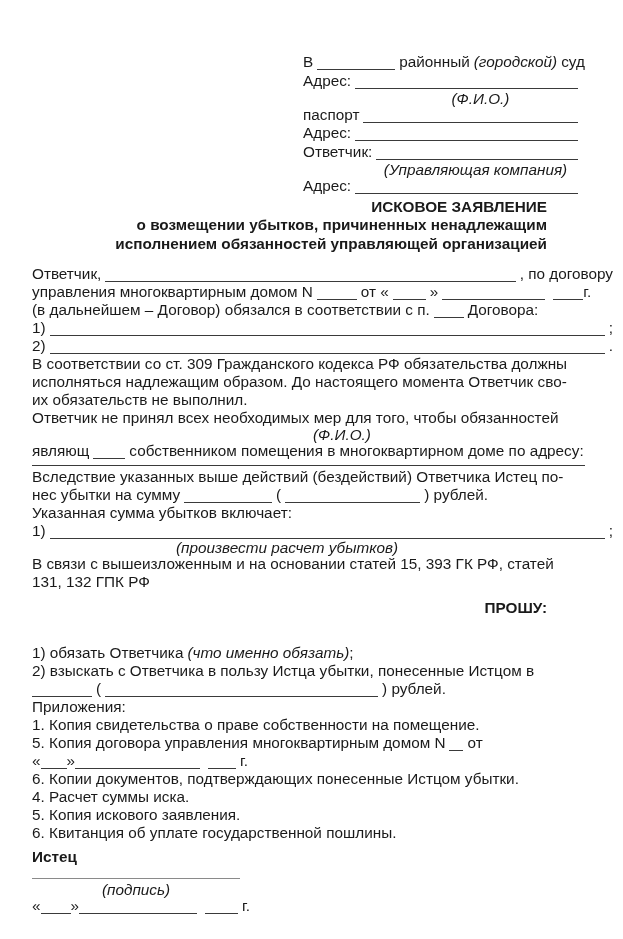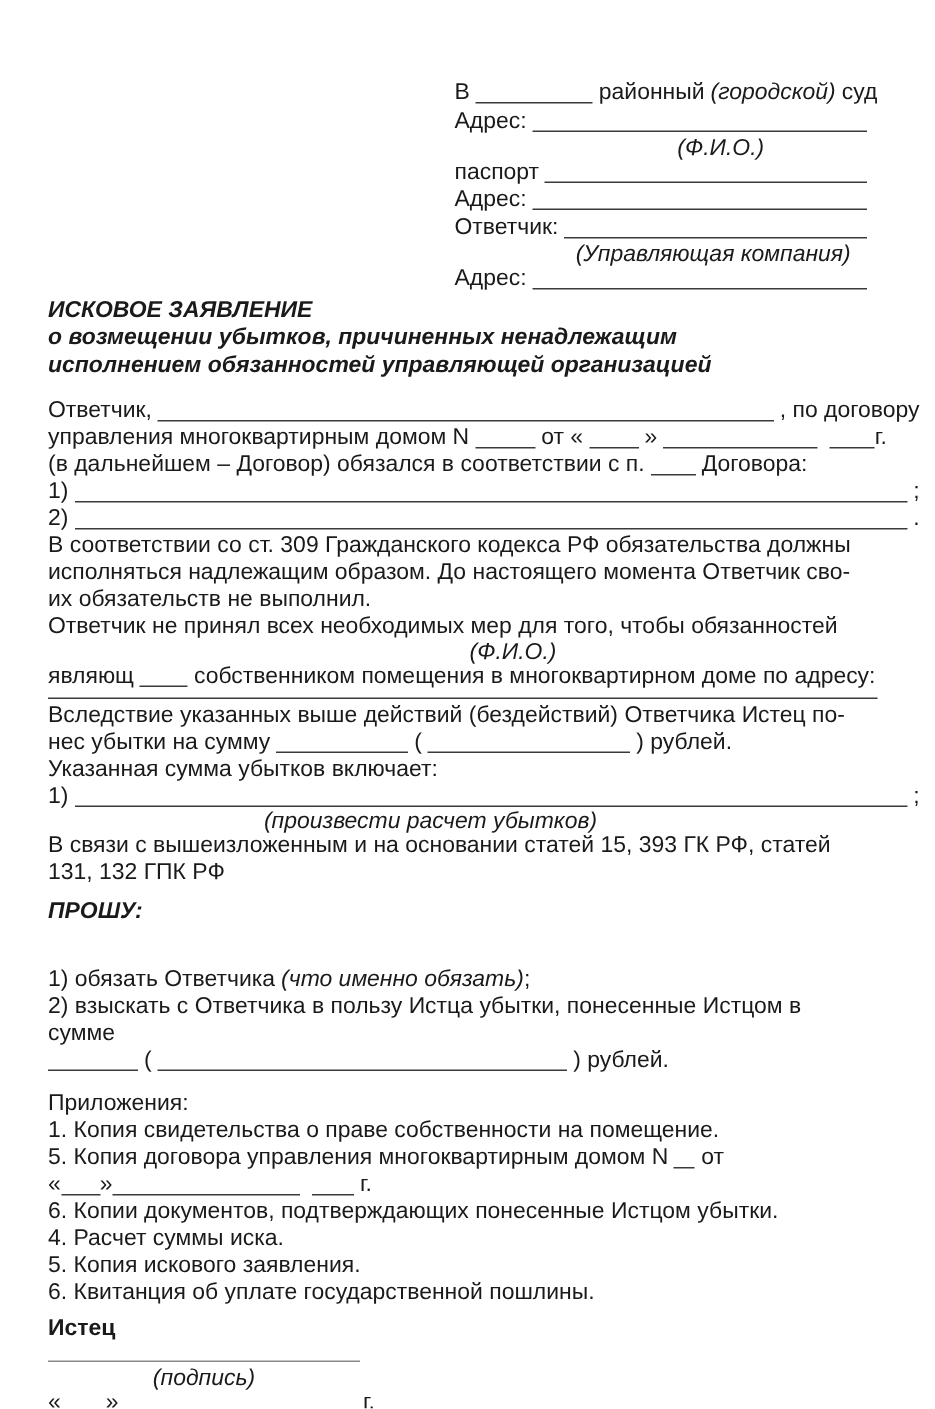--- a/index.html
+++ b/index.html
@@ -19,28 +19,28 @@
   .b    { display:inline-block; flex:0 0 auto; height:0; border-bottom:1.5px solid #3a3a3a; position:relative; top:3px; }
   .fill { flex:1 1 auto; height:0; border-bottom:1.5px solid #3a3a3a; position:relative; top:3px; }
   .it { font-style: italic; margin-top: 27px; }
   .bold { font-weight: bold; }
   .cap { font-style: italic; line-height:15px; min-height:15px; }
   .header-block { margin-left:271px; width:275px; line-height:18.8px; }
   .header-block .row { min-height:18.8px; }
   .hcap-fio { text-align:center; padding-left:80px; }
   .hcap-comp { text-align:center; padding-left:70px; }
   .title-block { margin-top:2px; line-height:18.5px; font-weight:bold; }
-  .center { width:515px; text-align:left;font-style:italic; }
+  .center { width:515px; text-align:right; }
   .body-block { margin-top:12px; }
   .cap-fio2 { width:280px; margin-left:170px; text-align:center; }
   .cap-calc { width:400px; margin-left:55px; text-align:center; }
   .blankline { min-height:8px; height:8px; }
   .blankline .fill { top:5px; }
   .gap8  { margin-top:8px; }
-  .gap11 { margin-top:11px; }
+  .gap11 { }
   .gap6  { margin-top:6px; }
   .sigline { min-height:10px; height:10px; margin-top:6px; }
   .sigline .b { top:6px; border-bottom:1.5px solid #8a8a8a; }
   .cap-sign { width:208px; text-align:center; }
   .tight { margin-left:-4px; }
 </style>
 </head>
 <body>
 
 <div class="page">
@@ -145,21 +145,20 @@
     <div class="row"><span>В связи с вышеизложенным и на основании статей 15, 393 ГК РФ, статей</span></div>
     <div class="row"><span>131, 132 ГПК РФ</span></div>
 
     <div class="center bold gap8">ПРОШУ:</div>
     <div class="row">
       <span>1) обязать Ответчика</span>
       <span class="it">(что именно обязать)</span>
       <span class="tight">;</span>
     </div>
     <div class="row"><span>2) взыскать с Ответчика в пользу Истца убытки, понесенные Истцом в</span></div>
-    <div class="row"><span>сумме</span></div>
     <div class="row">
       <span class="b" style="width:60px"></span>
       <span>(</span>
       <span class="b" style="width:273px"></span>
       <span>) рублей.</span>
     </div>
 
     <div class="row gap11"><span>Приложения:</span></div>
     <div class="row"><span>1. Копия свидетельства о праве собственности на помещение.</span></div>
     <div class="row">

